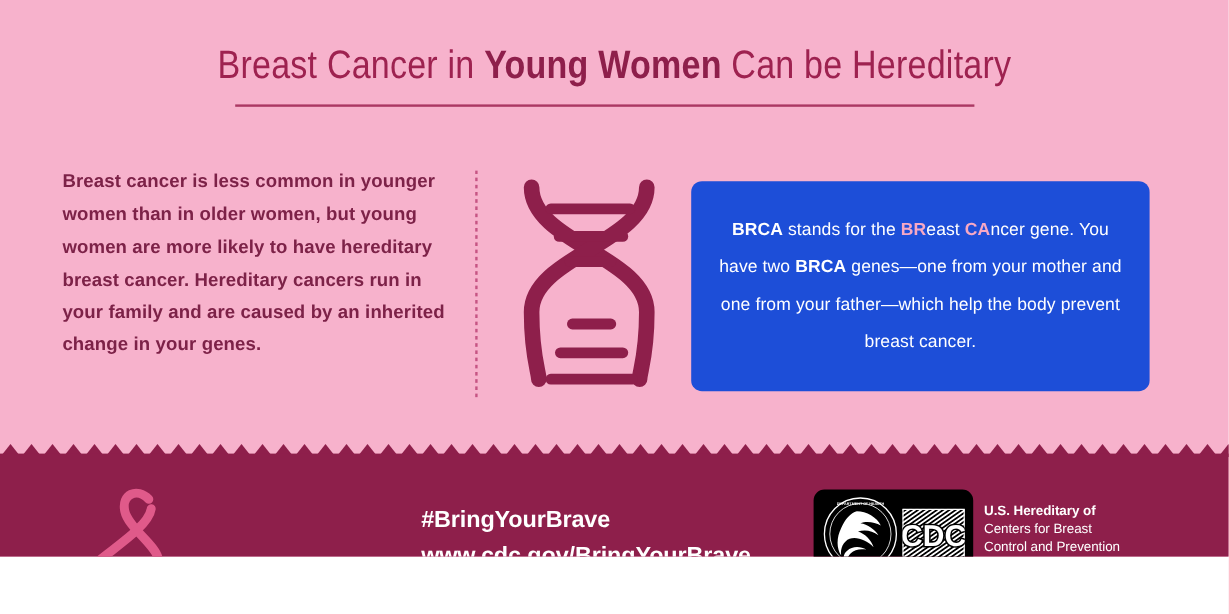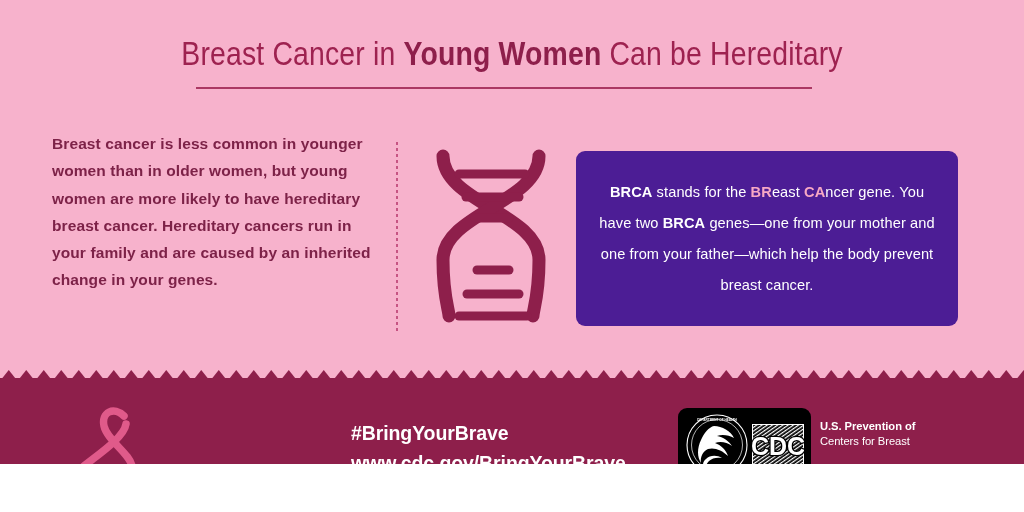--- a/index.html
+++ b/index.html
@@ -46,21 +46,21 @@
     width: 616px;
     height: 2px;
     background: #9e2250;
     opacity: 0.85;
   }
 
   
   .left-para {
     position: absolute;
     left: 52px;
-    top: 130px;
+    top: 138px;
     width: 330px;
     font-size: 15.5px;
     line-height: 27.3px;
     font-weight: 700;
     color: #7d2248;
     letter-spacing: 0.1px;
   }
 
   
   .divider {
@@ -83,21 +83,21 @@
     height: 186px;
   }
 
   
   .brca-box {
     position: absolute;
     left: 576px;
     top: 151px;
     width: 382px;
     height: 175px;
-    background: #4c1d95;
+    background: #1d4ed8;
     border-radius: 9px;
     display: flex;
     align-items: center;
     justify-content: center;
   }
   .brca-text {
     width: 348px;
     text-align: center;
     color: #ffffff;
     font-size: 14.6px;
@@ -356,17 +356,18 @@
           <rect x="1.5" width="1.5" height="3" fill="#000000"></rect>
         </pattern>
       </defs>
       <rect x="0" y="0" width="52" height="42" fill="url(#stripes)"></rect>
       <rect x="0" y="0" width="52" height="42" fill="none" stroke="#FFFFFF" stroke-width="2"></rect>
       <text x="26" y="31" text-anchor="middle" fill="#FFFFFF" stroke="#000000" stroke-width="2.6" paint-order="stroke" font-family="'Liberation Sans', sans-serif" font-size="25" font-weight="700">CDC</text>
     </svg>
   </div>
 
   <div class="agency">
-    <div class="bold">U.S. Prevention of</div>
+    <div class="bold">U.S. Hereditary of</div>
     <div>Centers for Breast</div>
+    <div>Control and Prevention</div>
   </div>
 
 </div>
 
 </body></html>

